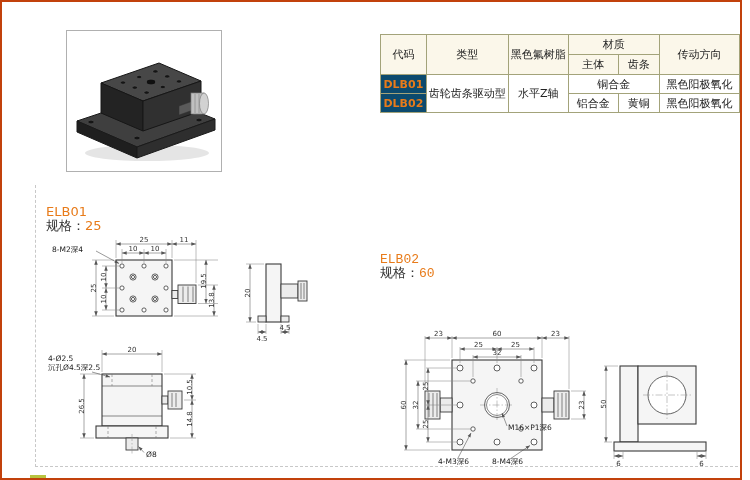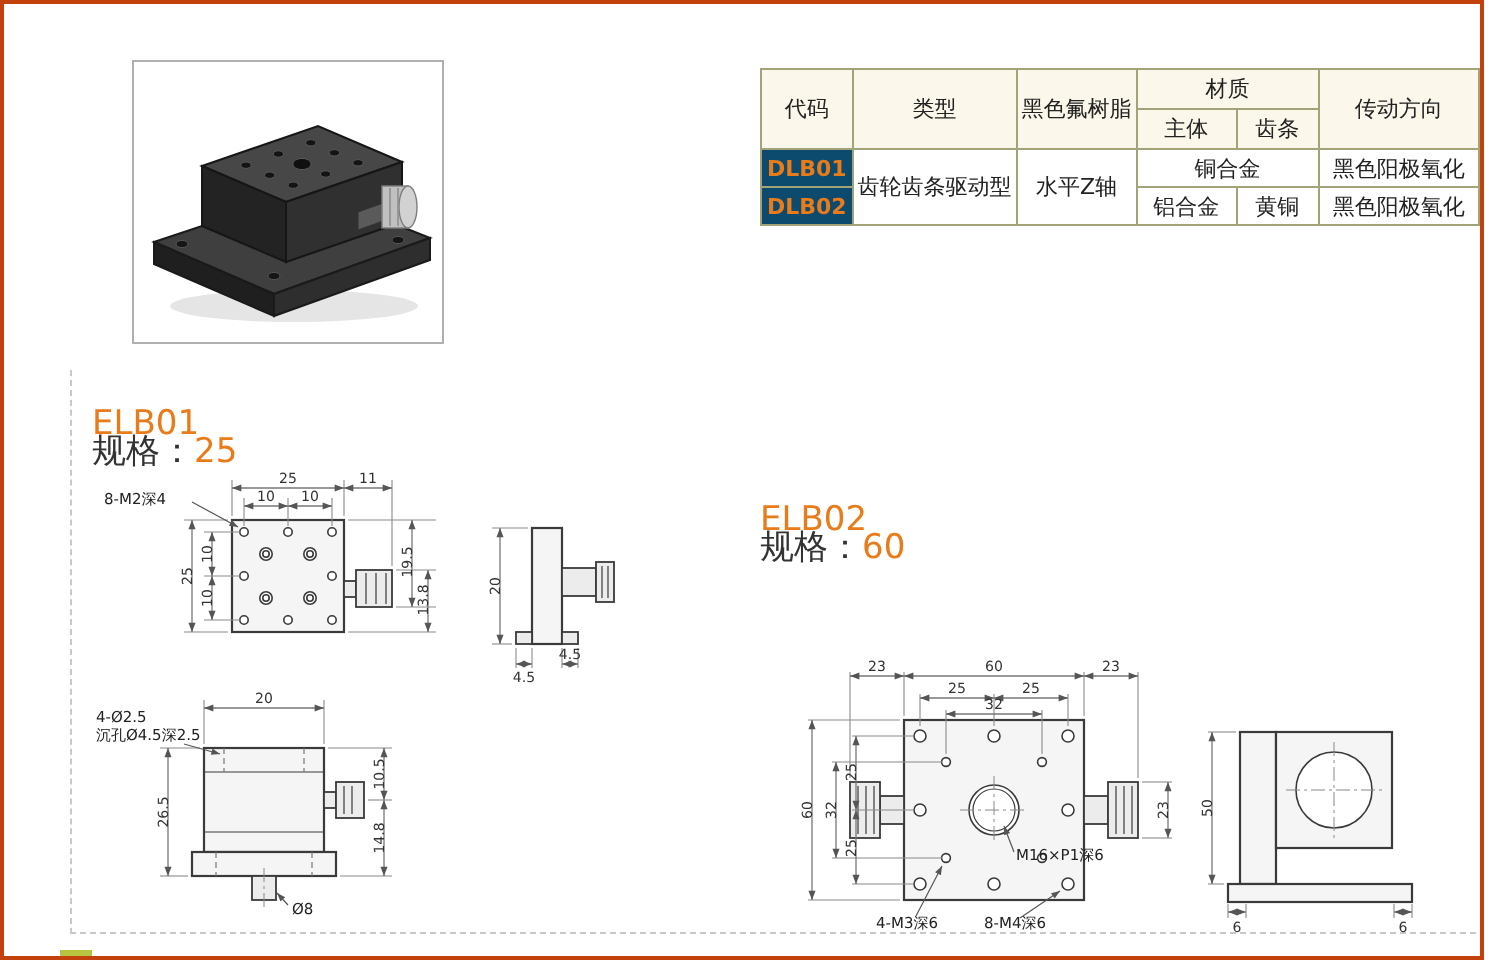--- a/index.html
+++ b/index.html
@@ -27,21 +27,21 @@
     padding:1px 2px; font-weight:normal; overflow:hidden; white-space:nowrap;
   }
   .spec-table th { background:#fbf7ea; height:20px; }
   .spec-table td { background:#fff; height:19px; }
   .spec-table td.code { color:#e87b1a; font-weight:bold; background:#0c4a6e; }
   .dash-box {
     position:absolute; left:33px; top:183px; width:708px; height:282px;
     border-left:1px dashed #c8c8c8; border-right:1px dashed #c8c8c8;
     border-bottom:1px dashed #c8c8c8;
   }
-  .sec-label { position:absolute; font-size:17px; color:#333; line-height:14px; }
+  .sec-label { position:absolute; font-size:13px; color:#333; line-height:14px; }
   .sec-label .code-lab { color:#e87b1a; }
   .sec-label .spec-val { color:#e87b1a; }
   .drawing-svg { position:absolute; }
   #elb01-svg { left:36px; top:228px; }
   #elb02-svg { left:368px; top:300px; }
   .corner-mark {
     position:absolute; left:28px; top:473px; width:16px; height:4px;
     background:#b8c440;
   }
   
@@ -137,21 +137,21 @@
   </tbody>
     </table>
 
   <div class="dash-box"></div>
 
   <div class="sec-label" style="left:44px; top:203px;">
     <div class="code-lab">ELB01</div>
     <div><span>规格：</span><span class="spec-val">25</span></div>
   </div>
 
-  <div class="sec-label" style="left:378px; top:251px;">
+  <div class="sec-label" style="left:378px; top:251px;font-family:Liberation Mono, monospace;">
     <div class="code-lab">ELB02</div>
     <div><span>规格：</span><span class="spec-val">60</span></div>
   </div>
 
   <svg id="elb01-svg" class="drawing-svg" width="316" height="240" viewBox="0 0 316 240">
     <defs>
       <marker id="ar1" viewBox="0 0 10 10" refX="9.5" refY="5" markerWidth="8" markerHeight="8" orient="auto-start-reverse">
         <path d="M0.5,1.6 L9.5,5 L0.5,8.4 Z" fill="#555"></path>
       </marker>
     </defs>

